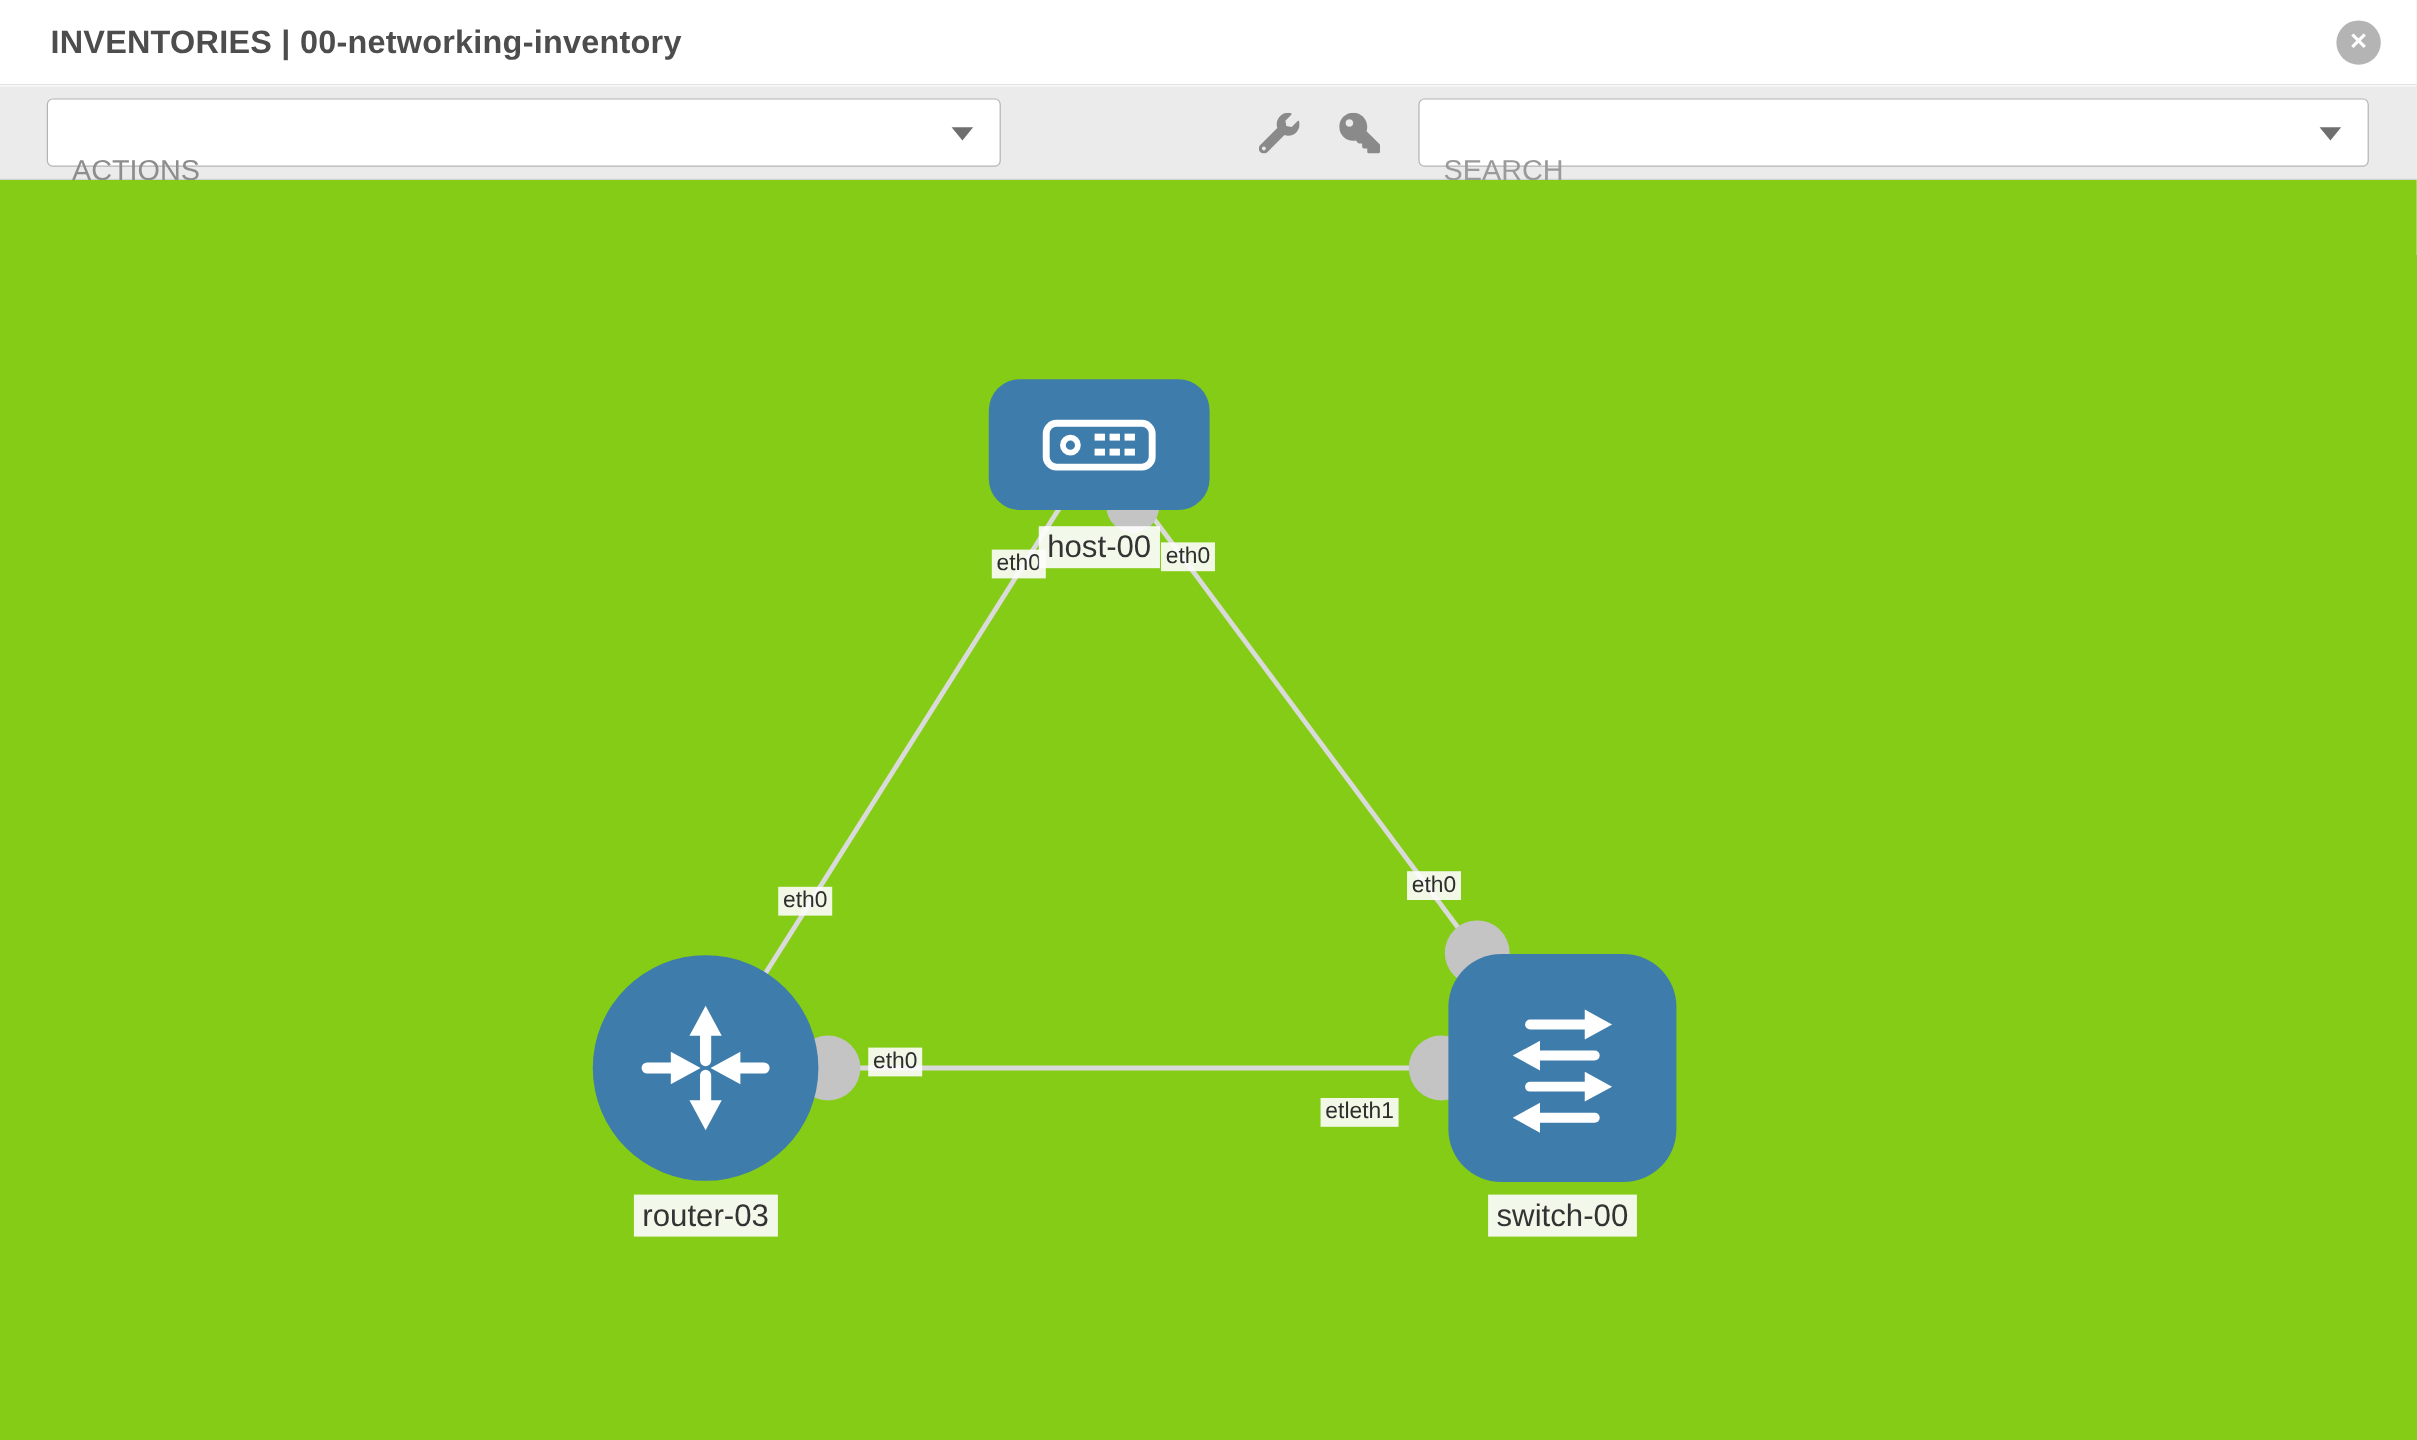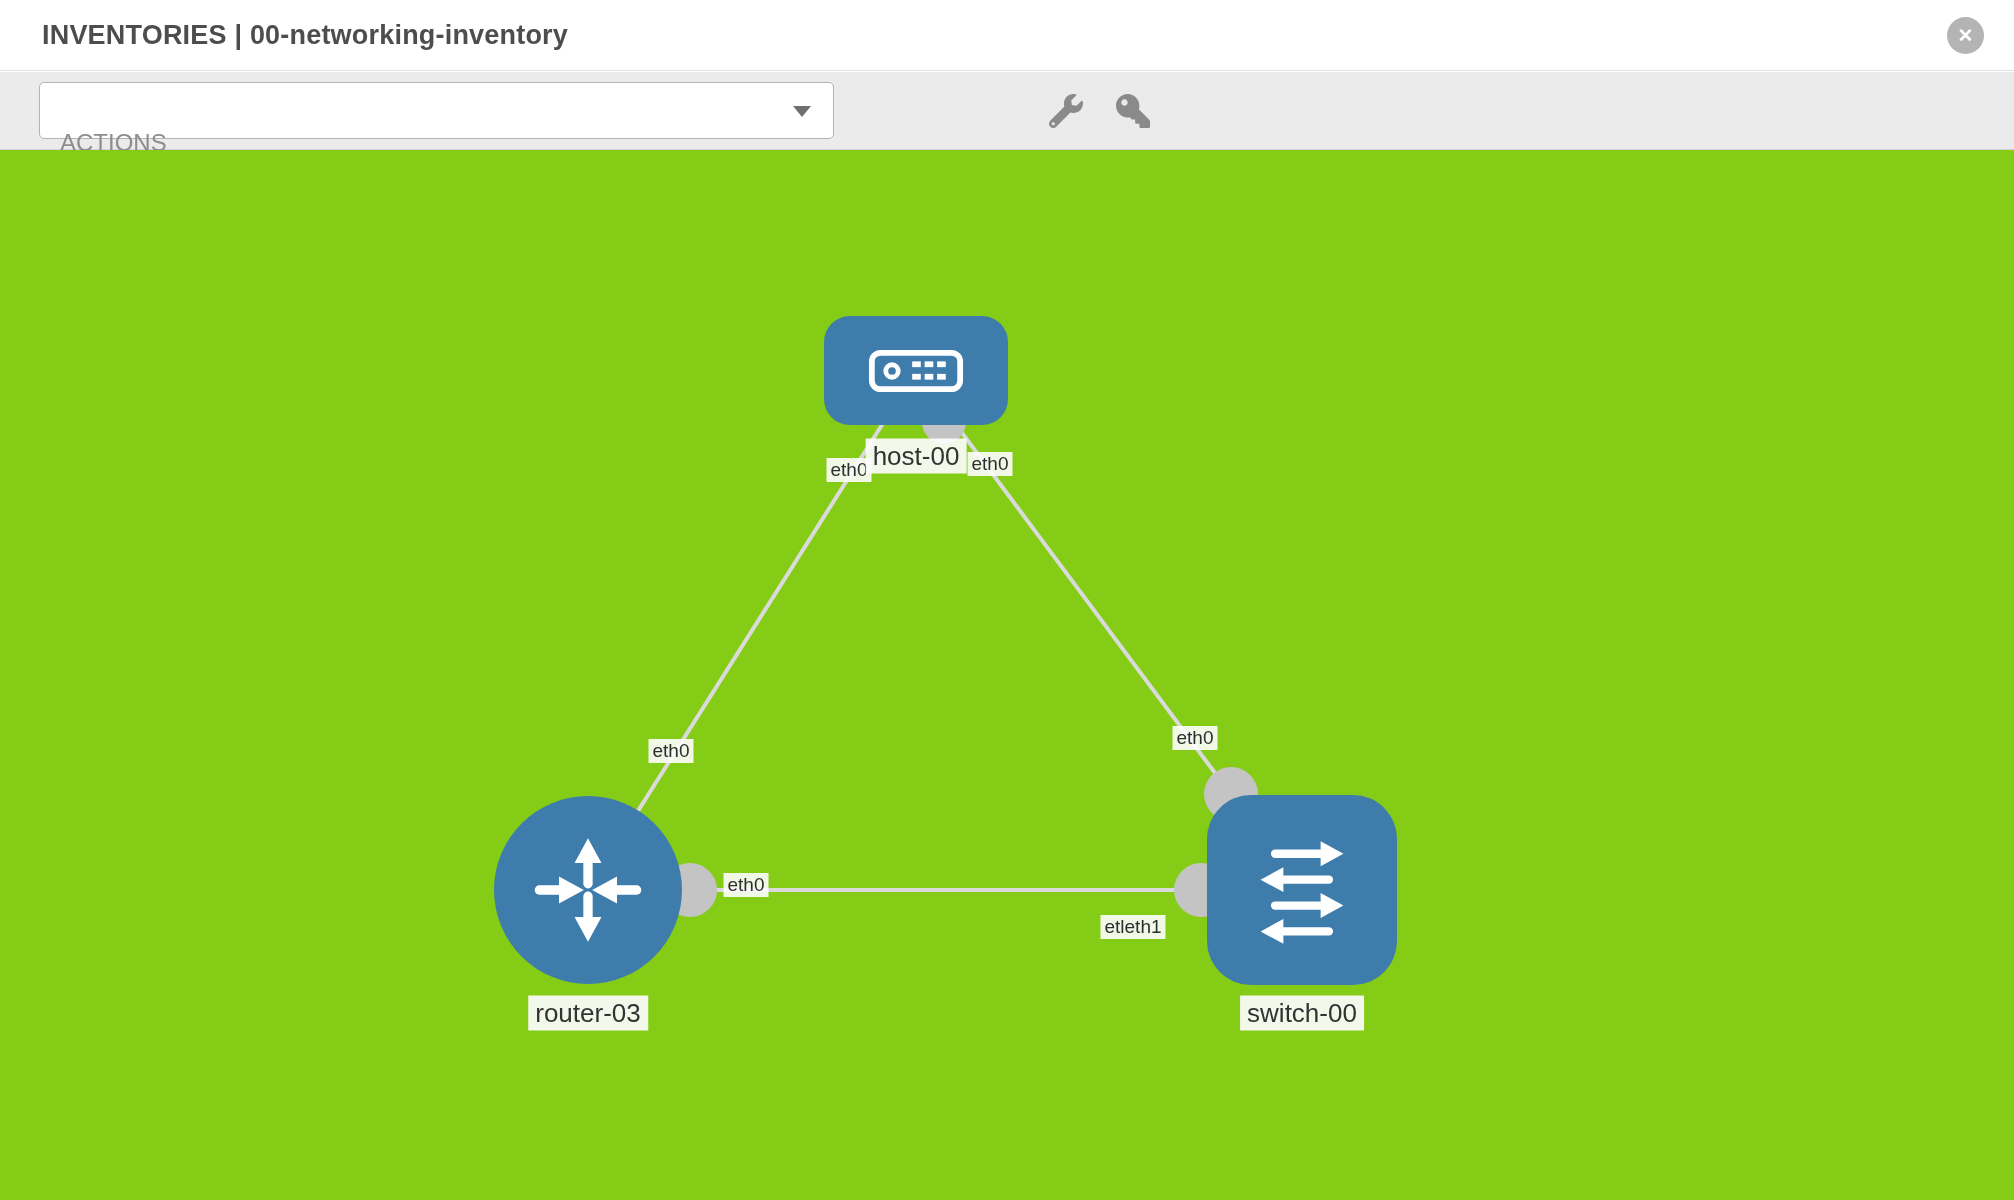--- a/index.html
+++ b/index.html
@@ -97,20 +97,24 @@
       <span class="caret"></span>
     </div>
 
     <svg class="tool-icon wrench" viewBox="0 0 512 512">
       <path fill="#8a8a8a" d="M507.73 109.1c-2.24-9.03-13.54-12.09-20.12-5.51l-74.36 74.36-67.88-11.31-11.31-67.88 74.36-74.36c6.62-6.62 3.43-17.9-5.66-20.16-47.38-11.74-99.55.91-136.58 37.93-39.64 39.64-50.55 97.1-34.05 147.2L18.74 402.76c-24.99 24.99-24.99 65.51 0 90.5 24.99 24.99 65.51 24.99 90.5 0l213.21-213.21c50.12 16.71 107.47 5.68 147.37-34.22 37.07-37.07 49.7-89.32 37.91-136.73zM64 472c-13.25 0-24-10.75-24-24 0-13.26 10.75-24 24-24s24 10.74 24 24c0 13.25-10.75 24-24 24z"></path>
     </svg>
     <svg class="tool-icon key" viewBox="0 0 512 512">
       <path fill="#8a8a8a" d="M512 176.001C512 273.203 433.202 352 336 352c-11.22 0-22.19-1.062-32.827-3.069l-24.012 27.014A23.999 23.999 0 0 1 261.223 384H224v40c0 13.255-10.745 24-24 24h-40v40c0 13.255-10.745 24-24 24H24c-13.255 0-24-10.745-24-24v-78.059c0-6.365 2.529-12.47 7.029-16.971l161.802-161.802C163.108 213.814 160 195.271 160 176 160 78.798 238.797.001 335.999 0 433.488-.001 512 78.511 512 176.001zM336 128c0 26.51 21.49 48 48 48s48-21.49 48-48-21.49-48-48-48-48 21.49-48 48z"></path>
     </svg>
 
+    <div class="select-box search-box">
+      <span class="sel-label">SEARCH</span>
+      <span class="caret"></span>
+    </div>
   </div>
 
   <div class="canvas">
 
     <svg class="links-svg" width="2014" height="1050">
       <line class="link" x1="916" y1="221" x2="588" y2="740"></line>
       <line class="link" x1="916" y1="221" x2="1302" y2="740"></line>
       <line class="link" x1="588" y1="740" x2="1302" y2="740"></line>
       <circle class="connector" cx="944" cy="272" r="22"></circle>
       <circle class="connector" cx="690" cy="740" r="27"></circle>

